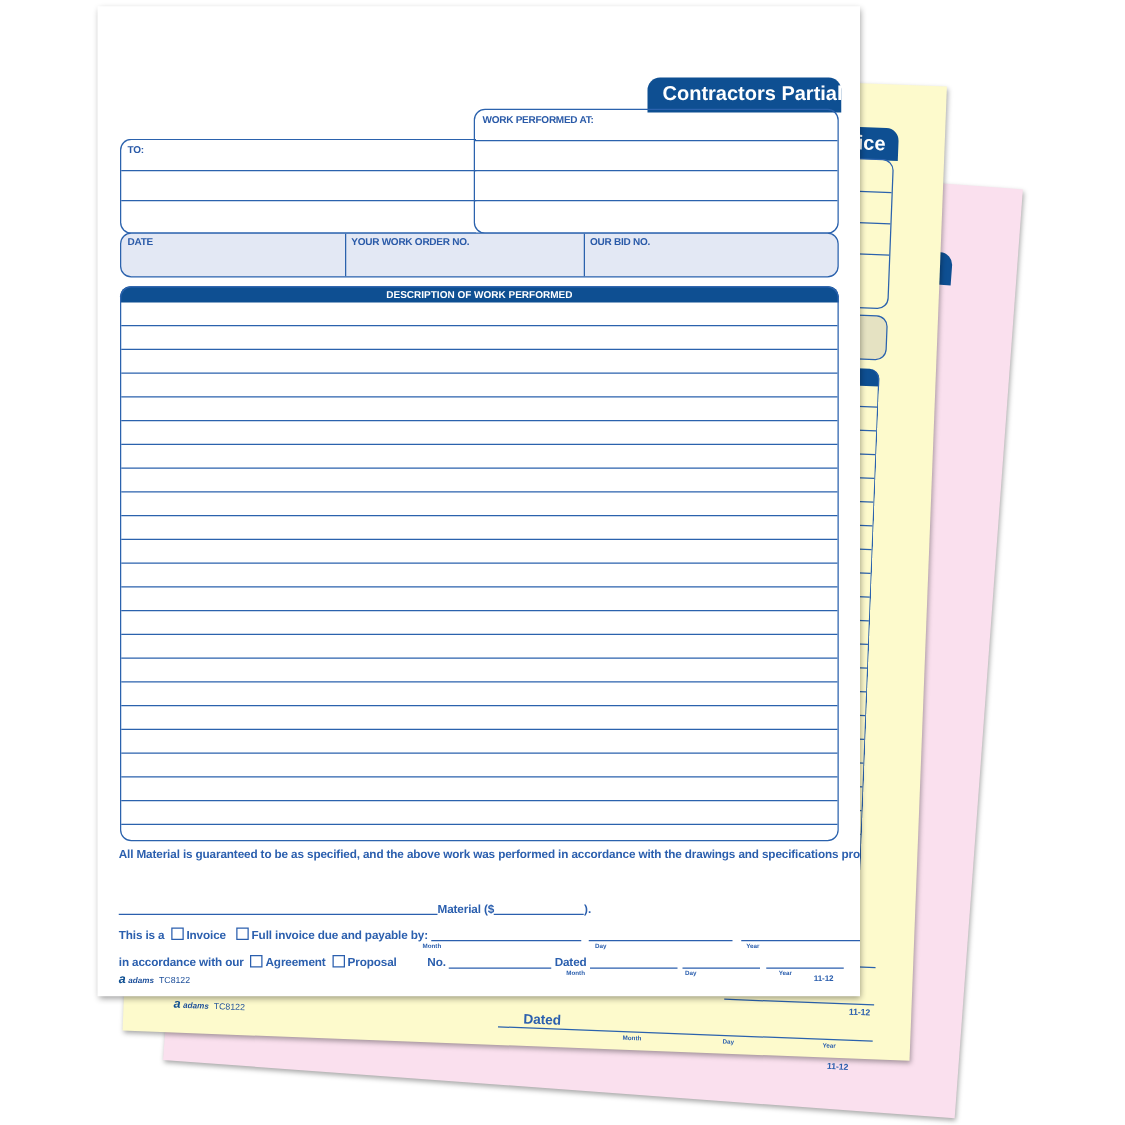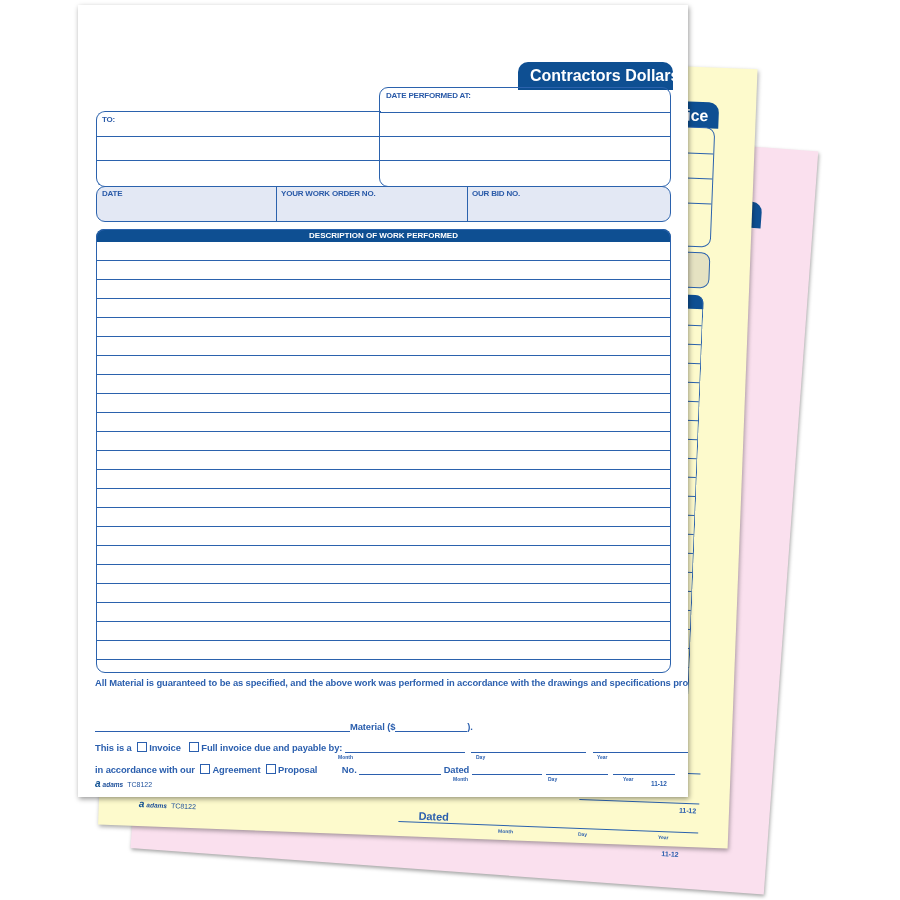--- a/index.html
+++ b/index.html
@@ -122,25 +122,25 @@
   <div class="sub" style="left:560px; top:768px;">Year</div>
   <div class="brand" style="left:40px; top:752px;">
     <span class="logo">a</span><span class="name">adams</span><span>TC8122</span>
   </div>
   <div class="stmt" style="left:580px; top:740px; font-size:7px;">11-12</div>
 </div>
 
 <div class="sheet white">
 
   <div class="title-tab" style="left:440px; top:57px; width:133px; height:20px; font-size:16px;">
-    <span>Contractors Dollars</span>
+    <span>Contractors Partial</span>
   </div>
 
   <div class="box" style="left:301px; top:82px; width:292px; height:100px;">
-    <div class="label" style="left:6px; top:3px;">DATE PERFORMED AT:</div>
+    <div class="label" style="left:6px; top:3px;">WORK PERFORMED AT:</div>
     <div class="hline" style="left:0; right:0; top:24px;"></div>
     <div class="hline" style="left:0; right:0; top:48px;"></div>
     <div class="hline" style="left:0; right:0; top:72px;"></div>
   </div>
 
   <div class="box" style="left:18px; top:106px; width:285px; height:76px; border-right:none; border-radius:9px 0 0 9px;padding-left:38px;">
     <div class="label" style="left:5px; top:3px;">TO:</div>
     <div class="hline" style="left:0; right:0; top:24px;"></div>
     <div class="hline" style="left:0; right:0; top:48px;"></div>
   </div>

